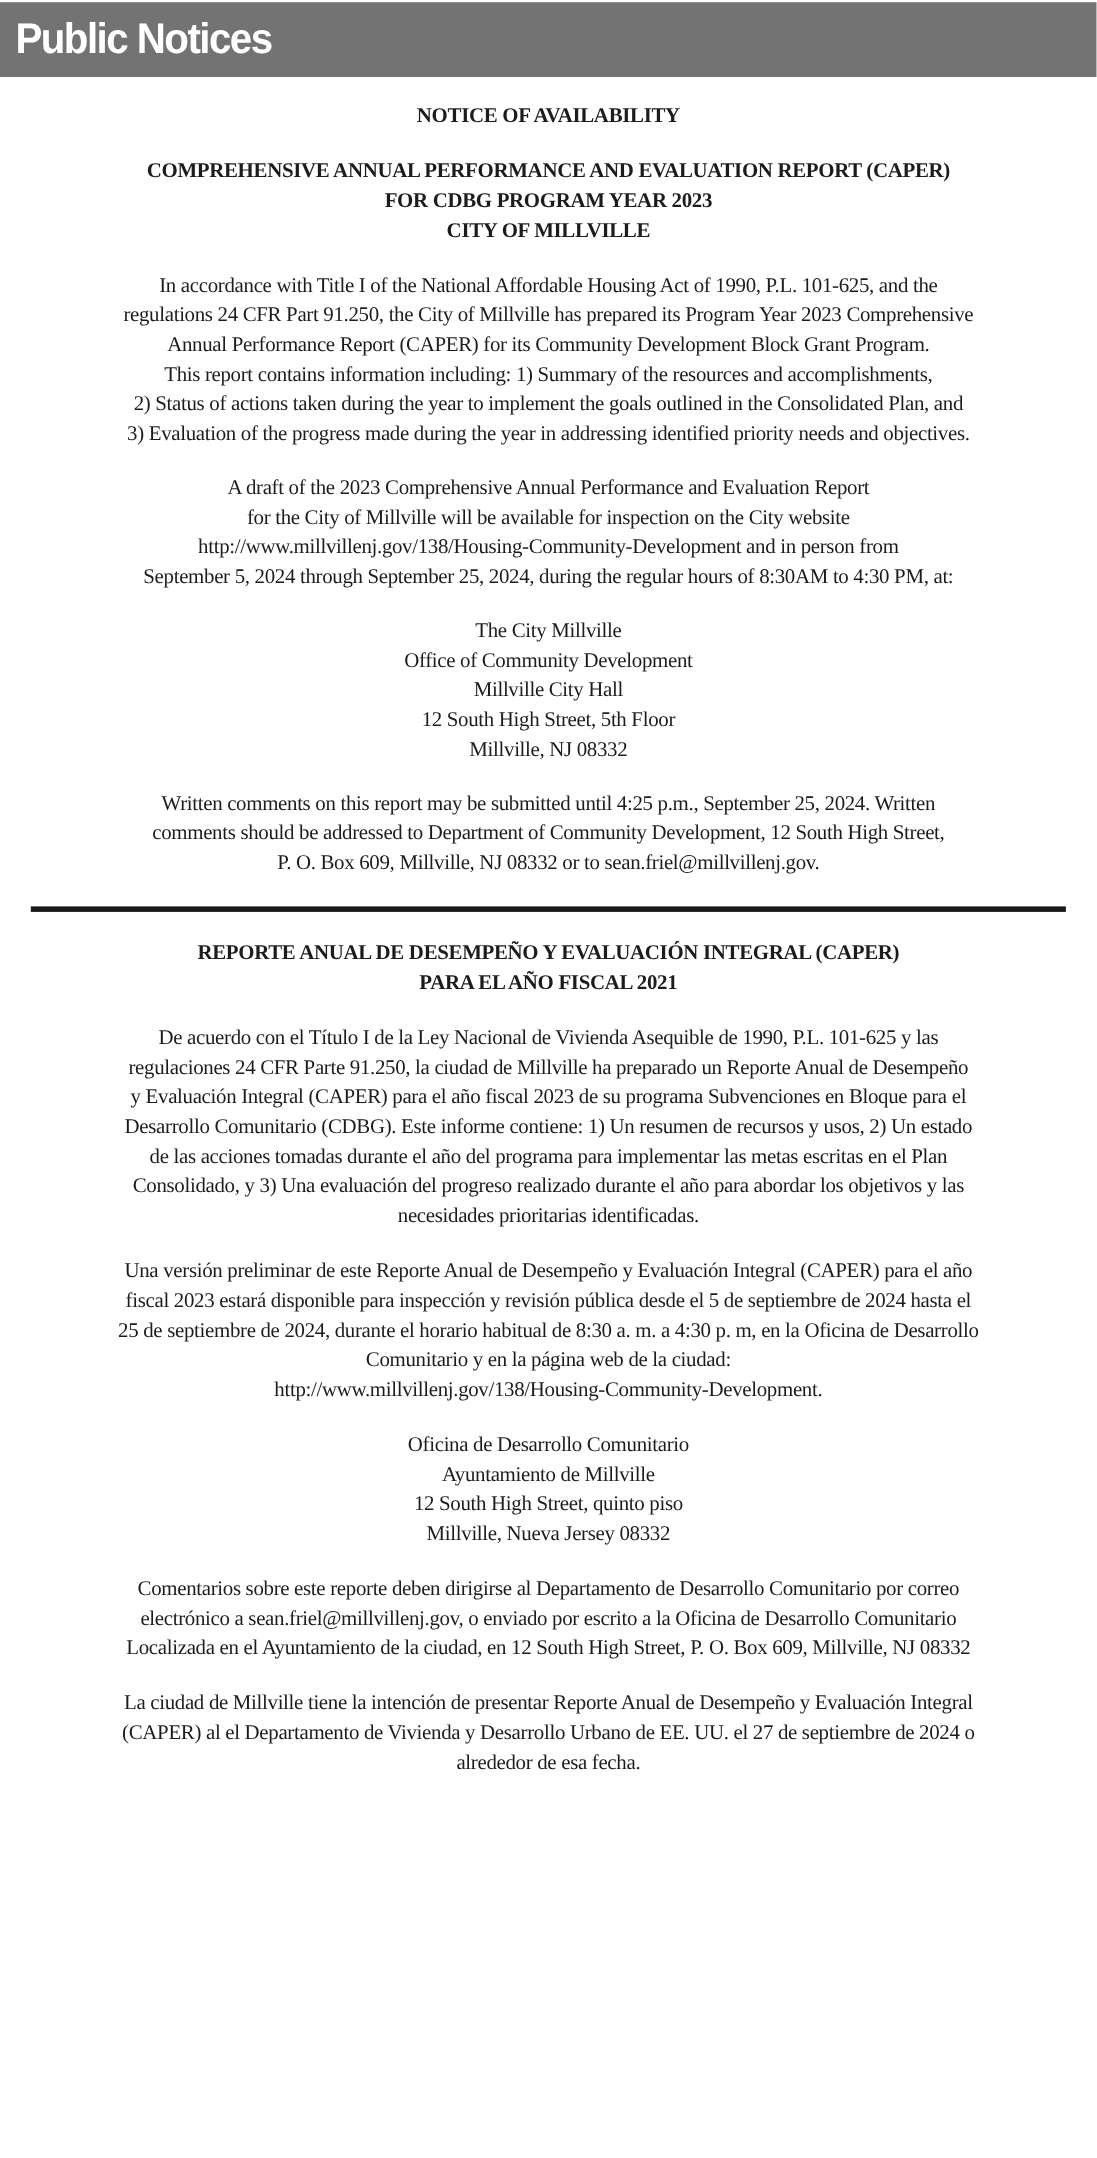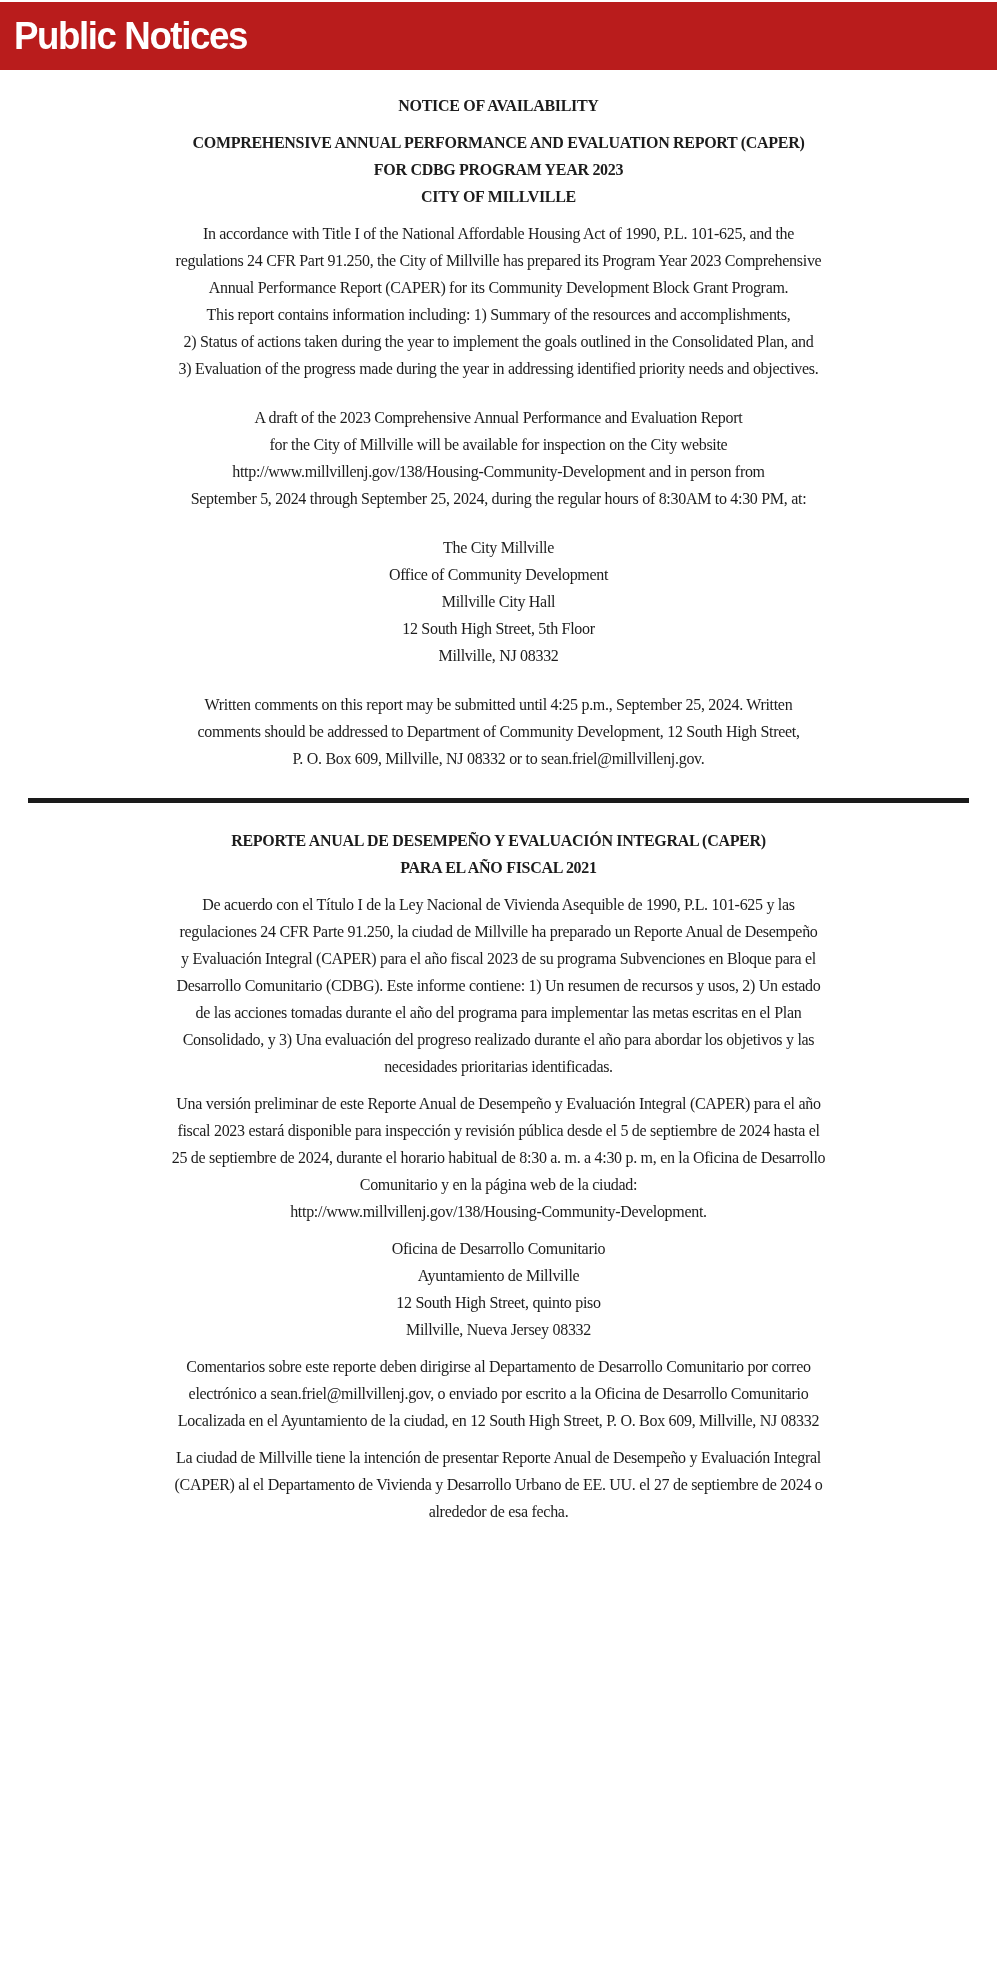--- a/index.html
+++ b/index.html
@@ -12,21 +12,21 @@
   .page {
     width: 997px;
     min-height: 1962px;
     background: #ffffff;
     padding-bottom: 30px;
   }
   .banner {
     margin-top: 2px;
     width: 997px;
     height: 68px;
-    background: #b91c1c;
+    background: #737373;
     display: flex;
     align-items: center;
     padding-left: 14px;
     overflow: hidden;
   }
   .banner-title {
     color: #ffffff;
     font-family: "Liberation Sans", sans-serif;
     font-weight: 700;
     font-size: 39px;
@@ -34,34 +34,34 @@
     transform: scaleX(0.94);
     transform-origin: left center;
     white-space: nowrap;
   }
   .content {
     padding: 0 28px;
     text-align: center;
   }
   .block {
     white-space: pre-line;
-    font-size: 16px;
+    font-size: 19px;
     line-height: 27px;
     letter-spacing: -0.3px;
     margin-top: 22px;
     overflow-wrap: break-word;
   }
   .bold { font-weight: 700; }
   .divider {
     height: 5px;
     background: #1a1a1a;
     margin: 26px 0 24px 0;
     border: none;
   }
-  .gap-lg { margin-top: 10px; }
+  .gap-lg { margin-top: 23px; }
 </style>
 </head>
 <body>
 
 <div class="page">
 
   <div class="banner">
     <span class="banner-title">Public Notices</span>
   </div>
 

